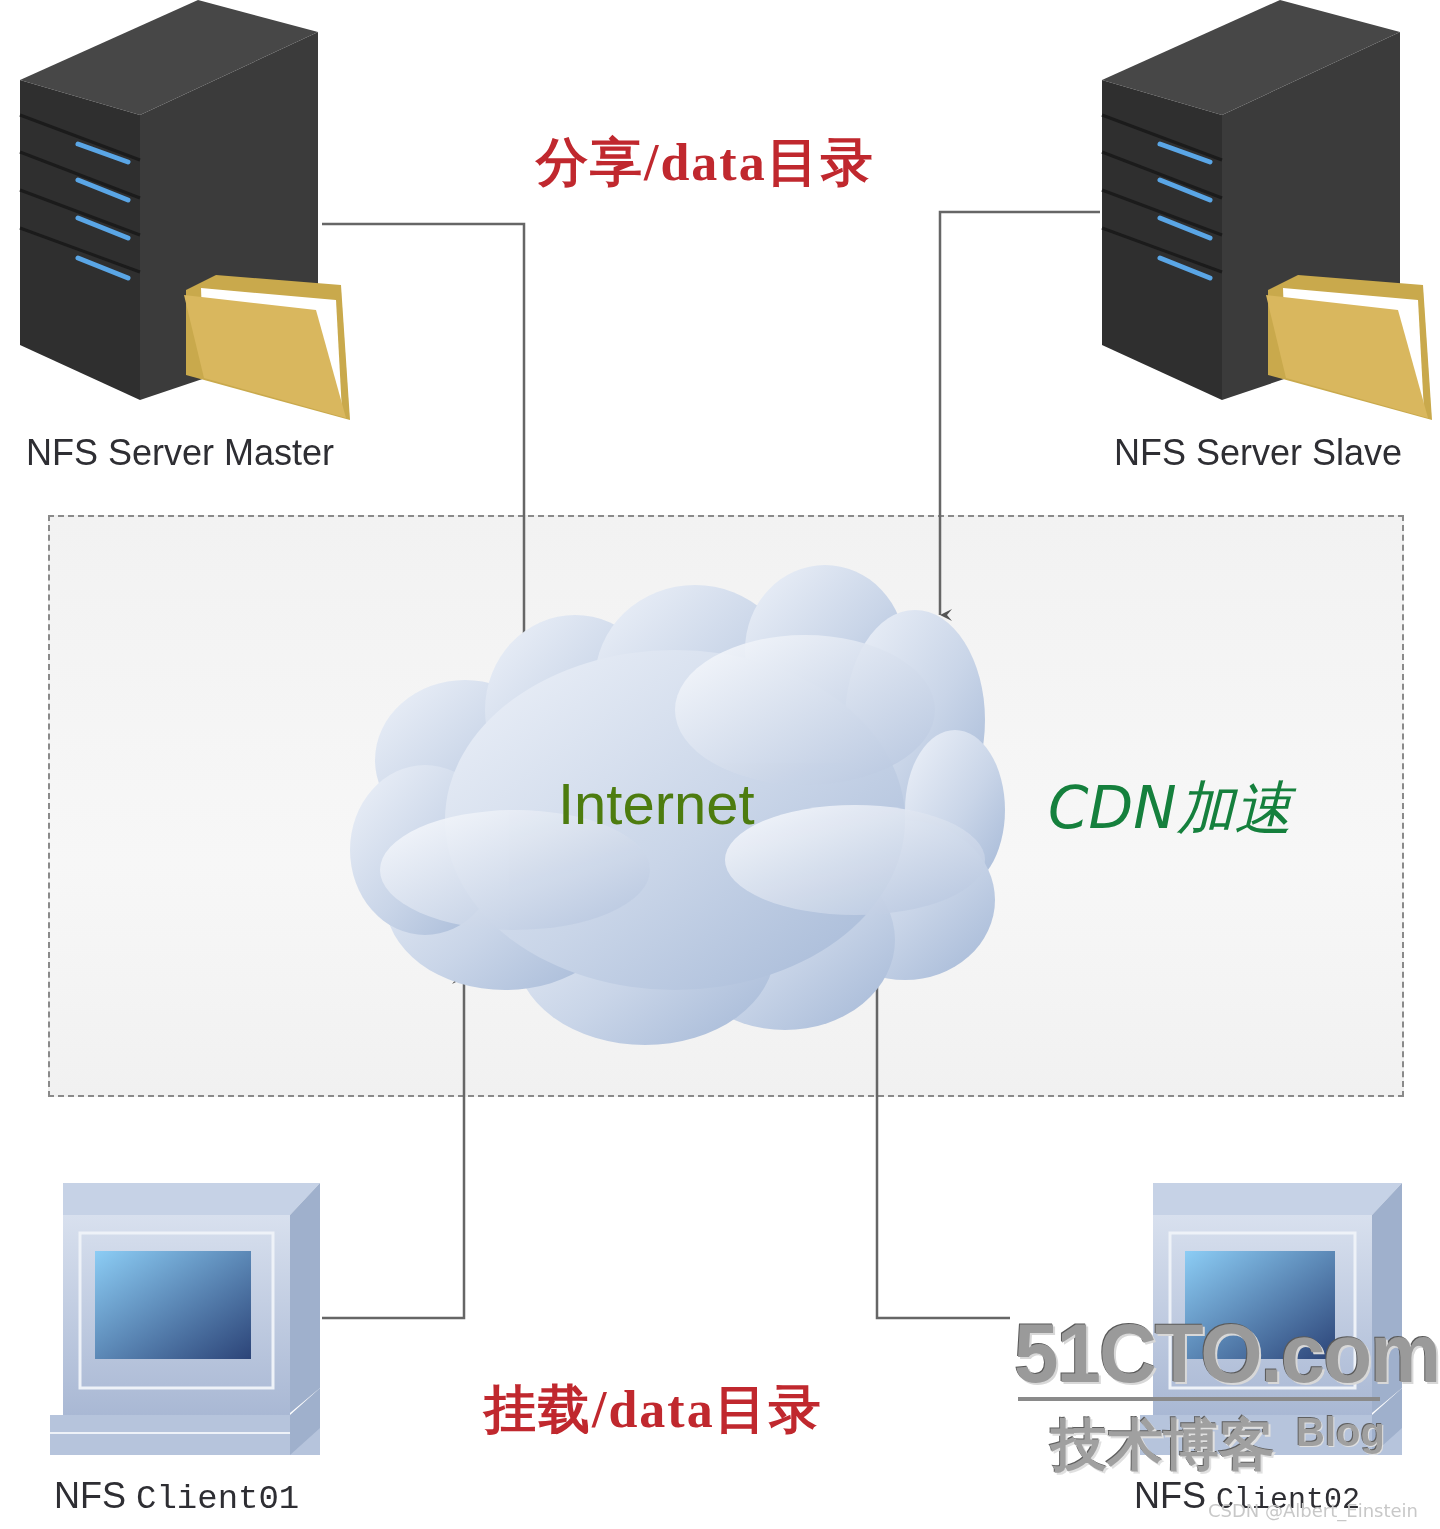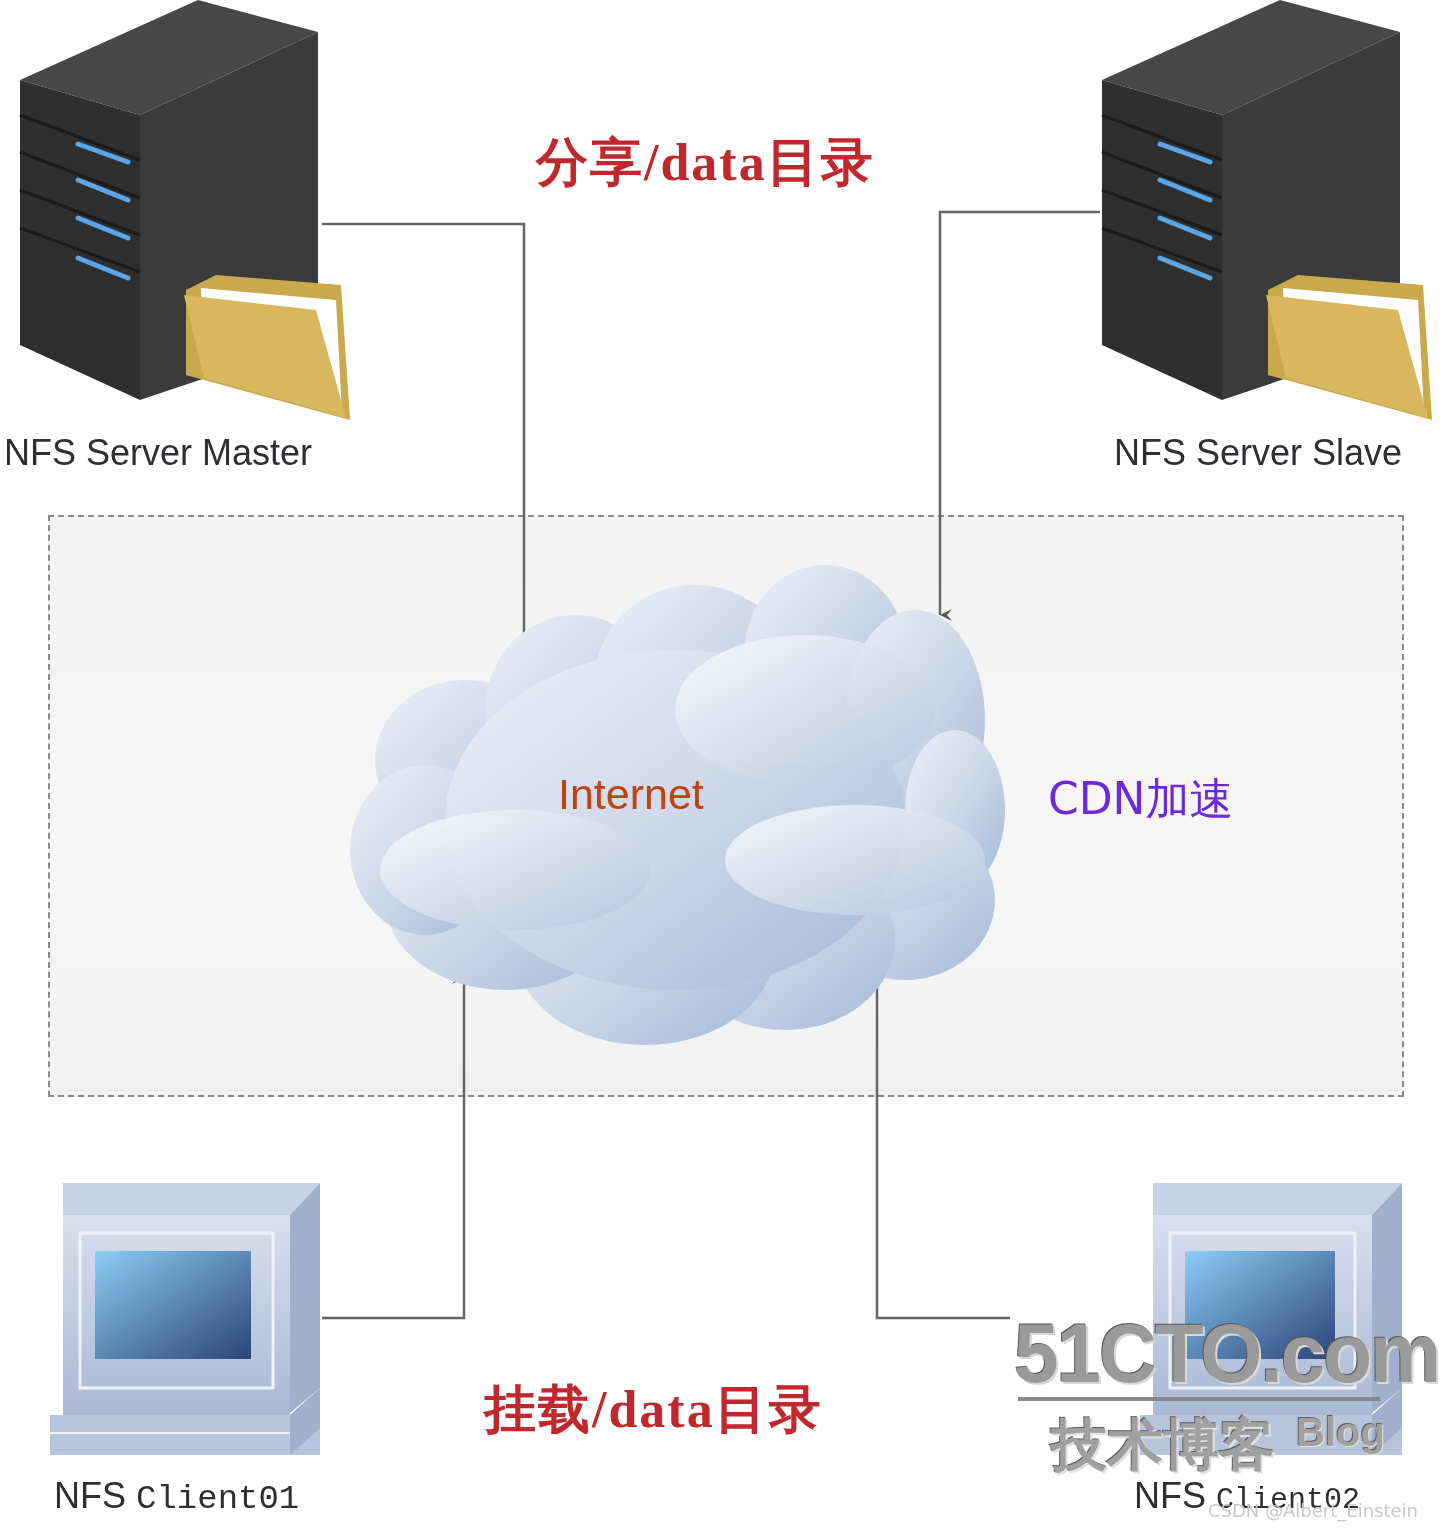--- a/index.html
+++ b/index.html
@@ -6,22 +6,22 @@
     body { width: 1440px; height: 1529px; position: relative; overflow: hidden; font-family: "Liberation Sans", sans-serif; }
     .abs { position: absolute; }
     .cdn-box {
       left: 48px; top: 515px; width: 1356px; height: 582px;
       border: 2px dashed #8a8a8a; box-sizing: border-box;
       background: linear-gradient(180deg, #f2f2f2 0%, #f7f7f7 60%, #f1f1f1 100%);
     }
     .label { color: #2e2e33; font-size: 36px; white-space: nowrap; }
     .label-mono { font-family: "Liberation Mono", monospace; }
     .red-text { color: #c0282e; font-family: "Liberation Serif", serif; font-weight: bold; font-size: 52px; white-space: nowrap; letter-spacing: 2px; }
-    .cloud-text { color: #c2410c; font-size: 43px; white-space: nowrap; }
-    .cdn-text { color: #6d28d9; font-size: 44px; white-space: nowrap; font-family: "DejaVu Sans", sans-serif; }
+    .cloud-text { color: #4d7c0f; font-size: 58px; white-space: nowrap; }
+    .cdn-text { color: #15803d; font-size: 58px; white-space: nowrap; font-family: "DejaVu Sans", sans-serif; font-style: italic; }
     .watermark-big { font-family: "Liberation Sans", sans-serif; font-weight: bold; font-size: 80px; color: #9a9a9a; letter-spacing: -2px; text-shadow: 2px 2px 0 #d8d8d8, -1px -1px 0 #5a5a5a; transform: scaleY(1.05); }
     .watermark-sub { font-family: "DejaVu Sans", sans-serif; font-weight: bold; font-size: 56px; color: #a0a0a0; text-shadow: 2px 2px 0 #e0e0e0, -1px -1px 0 #606060; margin-left: 37px; }
     .watermark-blog { font-family: "Liberation Sans", sans-serif; font-weight: bold; font-size: 40px; color: #a0a0a0; text-shadow: 1px 1px 0 #e0e0e0, -1px -1px 0 #606060; }
     .csdn { color: #c8c8c8; font-size: 18px; font-family: "DejaVu Sans", sans-serif; white-space: nowrap; }
     svg { position: absolute; overflow: visible; }
   </style>
 </head>
 <body>
 
 <div class="abs cdn-box"></div>
@@ -90,21 +90,21 @@
   <g stroke="#5aa6e6" stroke-width="5" stroke-linecap="round">
     <line x1="62" y1="144" x2="112" y2="162"></line>
     <line x1="62" y1="180" x2="112" y2="200"></line>
     <line x1="62" y1="218" x2="112" y2="238"></line>
     <line x1="62" y1="258" x2="112" y2="278"></line>
   </g>
   <polygon points="200,275 325,285 334,420 170,375 170,290" fill="#c9a94c"></polygon>
   <polygon points="185,288 320,300 326,412 188,372" fill="#ffffff"></polygon>
   <polygon points="168,295 300,310 330,418 188,378" fill="#d9b75e"></polygon>
 </svg>
-<div class="abs label" style="left:4px;top:432px;text-align:right;">NFS Server Master</div>
+<div class="abs label" style="left:26px;top:432px;text-align:right;">NFS Server Master</div>
 
 <svg width="340" height="420" style="left:1098px;top:0;">
   <polygon points="4,80 182,0 302,32 124,115" fill="#474747"></polygon>
   <polygon points="4,80 124,115 124,400 4,345" fill="#2f2f2f"></polygon>
   <polygon points="124,115 302,32 302,340 124,400" fill="#3b3b3b"></polygon>
   <g stroke="#1b1b1b" stroke-width="3">
     <line x1="4" y1="115" x2="124" y2="160"></line>
     <line x1="4" y1="152" x2="124" y2="198"></line>
     <line x1="4" y1="190" x2="124" y2="235"></line>
     <line x1="4" y1="228" x2="124" y2="272"></line>

